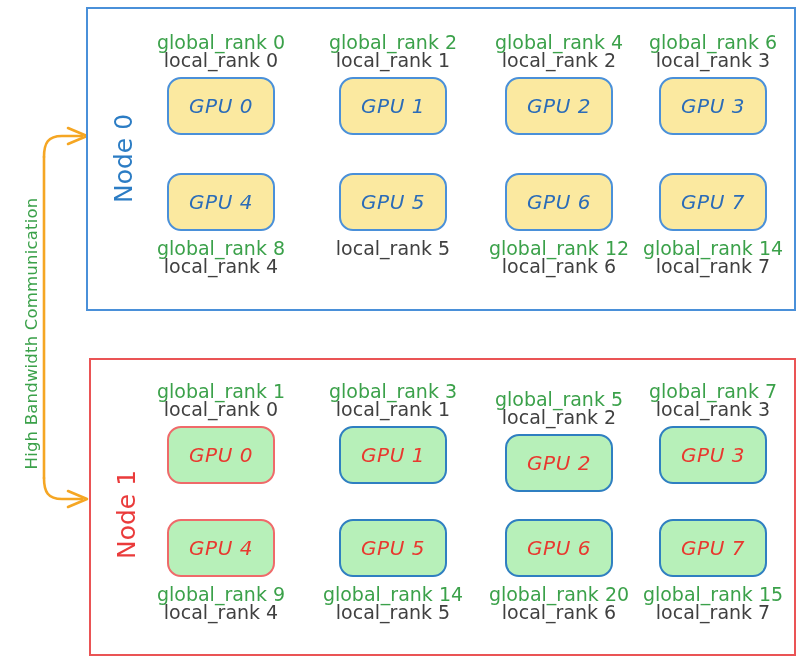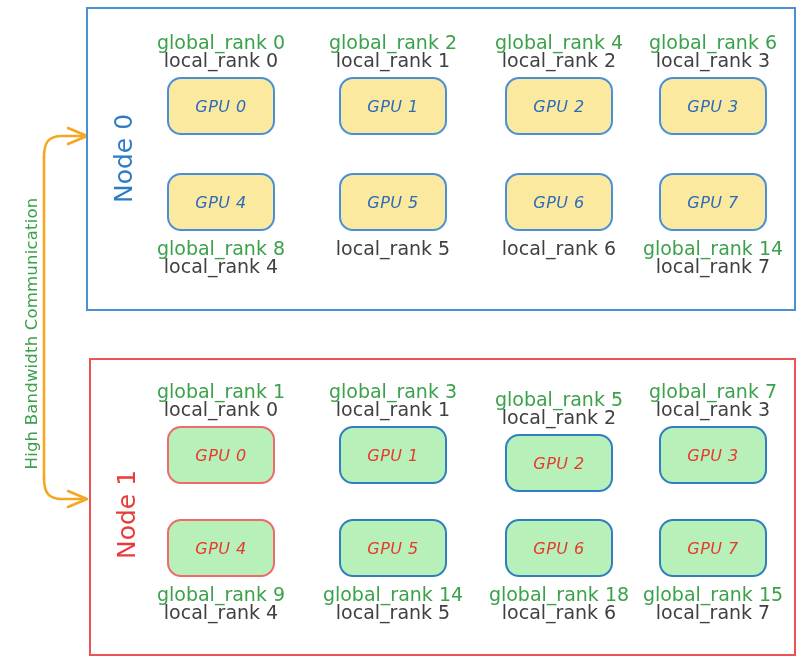--- a/index.html
+++ b/index.html
@@ -101,21 +101,21 @@
   .gpu-chip {
     width: 104px;
     height: 54px;
     margin: 0 auto;
     border-radius: 14px;
     border: 2px solid #3f7fc1;
     display: flex;
     align-items: center;
     justify-content: center;
     font-family: "DejaVu Sans", sans-serif;
-    font-size: 16px;
+    font-size: 20px;
     font-style: italic;
     letter-spacing: 0.5px;
   }
   .chip-yellow {
     background: #fbe9a0;
     border-color: #4a90d9;
     color: #2b6cb8;
   }
   .chip-green {
     background: #b7f0b9;
@@ -180,20 +180,21 @@
     <div class="rank-line rank-local">local_rank 4</div>
   </div>
   <div class="gpu-cell" style="left:318px; top:173px;">
     <div class="gpu-chip chip-yellow">GPU 5</div>
     <div class="gap-row"></div>
     <div class="rank-line rank-local">local_rank 5</div>
   </div>
   <div class="gpu-cell" style="left:484px; top:173px;">
     <div class="gpu-chip chip-yellow">GPU 6</div>
     <div class="gap-row"></div>
+    <div class="rank-line rank-global">global_rank 12</div>
     <div class="rank-line rank-local">local_rank 6</div>
   </div>
   <div class="gpu-cell" style="left:638px; top:173px;">
     <div class="gpu-chip chip-yellow">GPU 7</div>
     <div class="gap-row"></div>
     <div class="rank-line rank-global">global_rank 14</div>
     <div class="rank-line rank-local">local_rank 7</div>
   </div>
 
   <div class="node-box" id="node-1-box"></div>
@@ -232,21 +233,21 @@
   </div>
   <div class="gpu-cell" style="left:318px; top:519px;">
     <div class="gpu-chip chip-green">GPU 5</div>
     <div class="gap-row"></div>
     <div class="rank-line rank-global">global_rank 14</div>
     <div class="rank-line rank-local">local_rank 5</div>
   </div>
   <div class="gpu-cell" style="left:484px; top:519px;">
     <div class="gpu-chip chip-green">GPU 6</div>
     <div class="gap-row"></div>
-    <div class="rank-line rank-global">global_rank 18</div>
+    <div class="rank-line rank-global">global_rank 20</div>
     <div class="rank-line rank-local">local_rank 6</div>
   </div>
   <div class="gpu-cell" style="left:638px; top:519px;">
     <div class="gpu-chip chip-green">GPU 7</div>
     <div class="gap-row"></div>
     <div class="rank-line rank-global">global_rank 15</div>
     <div class="rank-line rank-local">local_rank 7</div>
   </div>
 
 </div>

